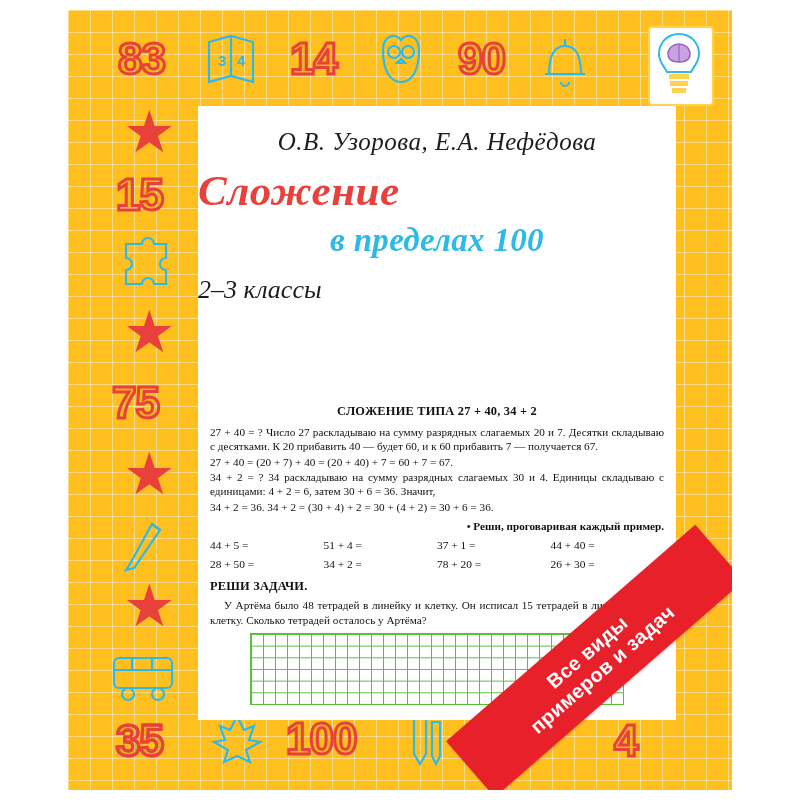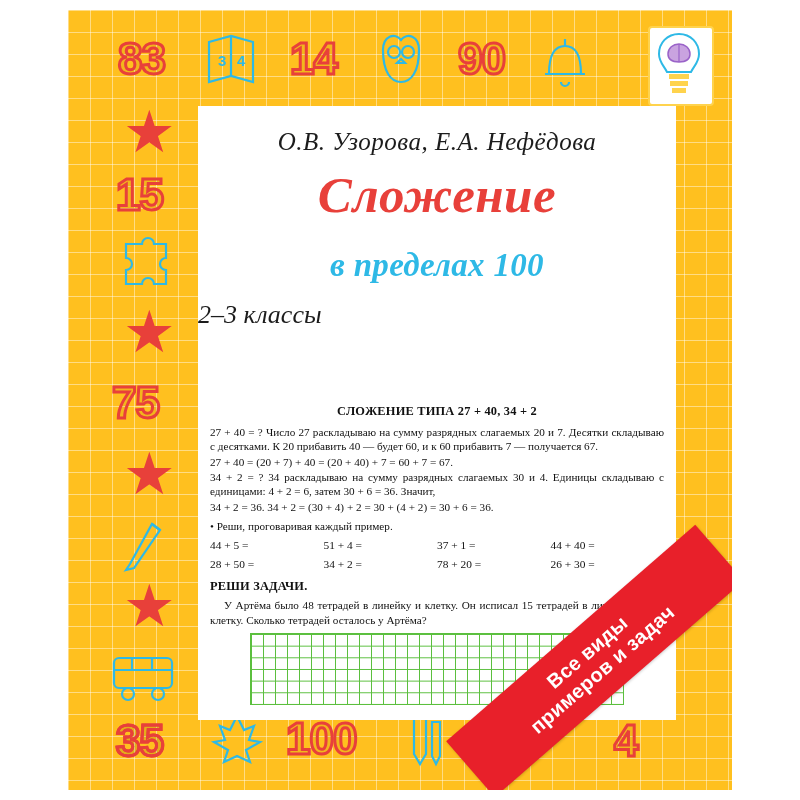--- a/index.html
+++ b/index.html
@@ -20,31 +20,31 @@
   
   .deco{position:absolute;font-family:"Liberation Sans",sans-serif;font-weight:bold;pointer-events:none;}
   .num-red{color:#e8403a;-webkit-text-stroke:0;font-size:44px;letter-spacing:-1px;text-shadow:1px 1px 0 rgba(0,0,0,0.05);}
   .num-red.outline{color:transparent;-webkit-text-stroke:3px #e8403a;}
   .star{color:#e8403a;font-size:52px;line-height:1;}
   .ico{stroke:#2eb9e6;fill:none;stroke-width:2.2;}
 
   
   .titlecard{position:absolute;left:130px;top:96px;width:478px;height:290px;background:#ffffff;}
   .authors{text-align:center;margin-top:22px;font-family:"Liberation Serif",serif;font-style:italic;font-size:25px;color:#1c1c1c;letter-spacing:0.5px;}
-  .title1{text-align:center;margin-top:12px;font-family:"Liberation Serif",serif;font-style:italic;font-weight:bold;font-size:51px;color:#e8403a;line-height:1.06;letter-spacing:0.5px;}
-  .title2{text-align:center;margin-top:25px;font-family:"Liberation Serif",serif;font-style:italic;font-weight:bold;font-size:33px;color:#2eb9e6;letter-spacing:0.3px;}
+  .title1{text-align:left;margin-top:12px;font-family:"Liberation Serif",serif;font-style:italic;font-weight:bold;font-size:43px;color:#e8403a;line-height:1.06;letter-spacing:0.5px;}
+  .title2{text-align:center;margin-top:8px;font-family:"Liberation Serif",serif;font-style:italic;font-weight:bold;font-size:33px;color:#2eb9e6;letter-spacing:0.3px;}
   .title3{text-align:left;margin-top:16px;font-family:"Liberation Serif",serif;font-style:italic;font-size:26px;color:#1c1c1c;}
 
   
   .content{position:absolute;left:130px;top:386px;width:478px;height:324px;background:#ffffff;padding:0;}
   .c-inner{padding:6px 12px 8px 12px;font-size:11.2px;color:#111;line-height:1.28;}
   .c-head{text-align:center;font-weight:bold;font-size:12.4px;letter-spacing:0.2px;margin:2px 0 5px;}
   .c-head2{text-align:left;font-weight:bold;font-size:12.4px;letter-spacing:0.2px;margin:6px 0 3px;}
   .para{text-align:justify;margin:0 0 1px 0;}
-  .bullet{margin:5px 0 3px 0;font-weight:normal;}
+  .bullet{margin:5px 0 3px 0;font-weight:bold;text-align:right;}
   .examples{display:flex;flex-wrap:wrap;margin-top:2px;}
   .ex{width:25%;font-size:11.4px;padding:2px 0;}
   .task{text-align:justify;margin-top:2px;text-indent:14px;}
   .gridbox{margin:6px auto 0;width:372px;height:70px;
     background-image:
       linear-gradient(to right,#5bbf3e 1px,transparent 1px),
       linear-gradient(to bottom,#5bbf3e 1px,transparent 1px);
     background-size:12px 11.66px;border:1px solid #5bbf3e;}
 
   

